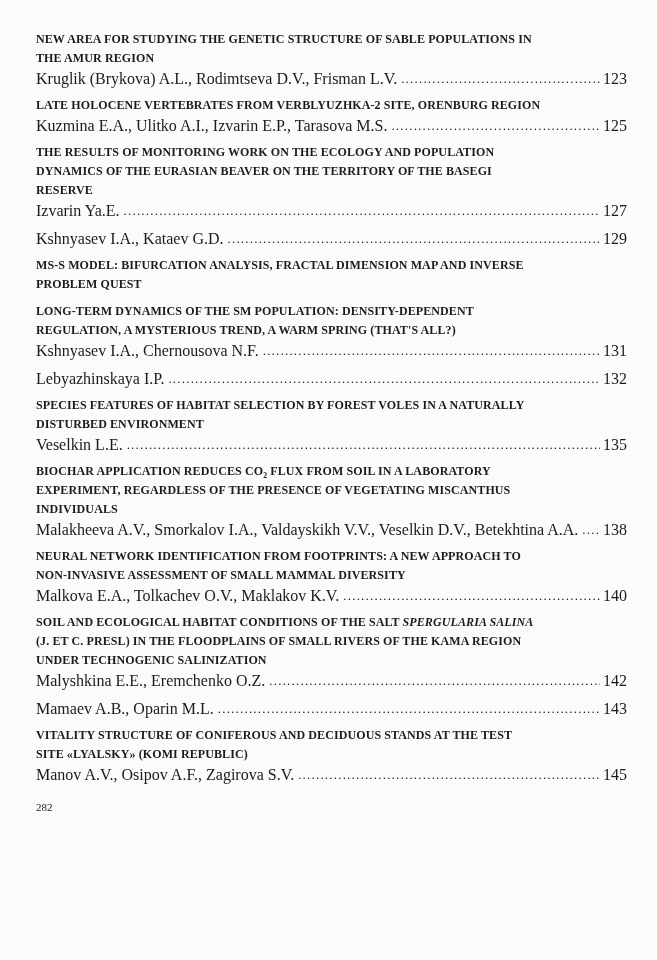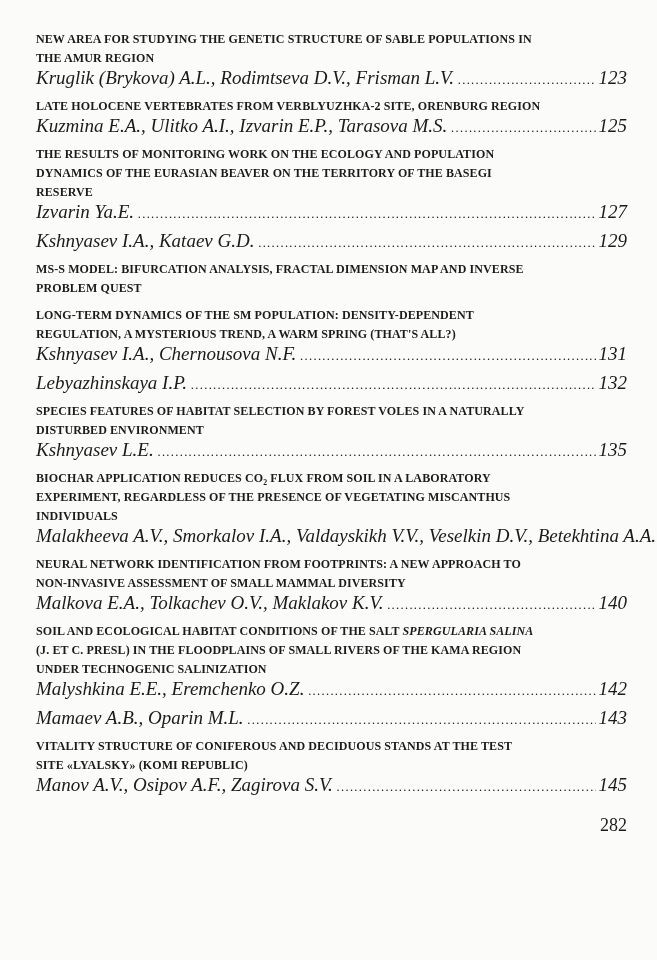--- a/index.html
+++ b/index.html
@@ -37,24 +37,23 @@
   }
   .entry-title sub {
     font-size: 0.65em;
     line-height: 0;
   }
   .entry-title em {
     font-style: italic;
   }
   .author-line {
     display: flex;
-    align-items: flex-start;
-    font-size: 19px;
+    align-items: center;
+    font-size: 16px;
     line-height: 19px;
-    font-style: italic;
   }
   .authors {
     white-space: nowrap;
     flex: 0 0 auto;
   }
   .leader {
     flex: 1 1 auto;
     overflow: hidden;
     white-space: nowrap;
     margin-left: 4px;
@@ -64,23 +63,23 @@
     content: "................................................................................................................................................................................................";
     letter-spacing: 1.2px;
     font-size: 13px;
   }
   .pagenum {
     flex: 0 0 auto;
     white-space: nowrap;
     padding-left: 3px;
   }
   .page-footer {
-    margin-top: 20px;
-    text-align: right;
-    font-size: 18px;
+    margin-top: 14px;
+    text-align: left;
+    font-size: 11px;
     line-height: 19px;
   }
 </style>
 </head>
 <body>
 
 <main class="page">
   <section class="entries" id="entries">
   <article class="entry">
     <h2 class="entry-title"><span>NEW AREA FOR STUDYING THE GENETIC STRUCTURE OF SABLE POPULATIONS IN
@@ -140,21 +139,21 @@
       <span class="authors">Lebyazhinskaya I.P.</span>
       <span class="leader"></span>
       <span class="pagenum">132</span>
     </div>
   </article>
 
   <article class="entry">
     <h2 class="entry-title"><span>SPECIES FEATURES OF HABITAT SELECTION BY FOREST VOLES IN A NATURALLY
 DISTURBED ENVIRONMENT</span></h2>
     <div class="author-line">
-      <span class="authors">Kshnyasev L.E.</span>
+      <span class="authors">Veselkin L.E.</span>
       <span class="leader"></span>
       <span class="pagenum">135</span>
     </div>
   </article>
 
   <article class="entry">
     <h2 class="entry-title"><span>BIOCHAR APPLICATION REDUCES CO</span><sub>2</sub><span> FLUX FROM SOIL IN A LABORATORY
 EXPERIMENT, REGARDLESS OF THE PRESENCE OF VEGETATING MISCANTHUS
 INDIVIDUALS</span></h2>
     <div class="author-line">

